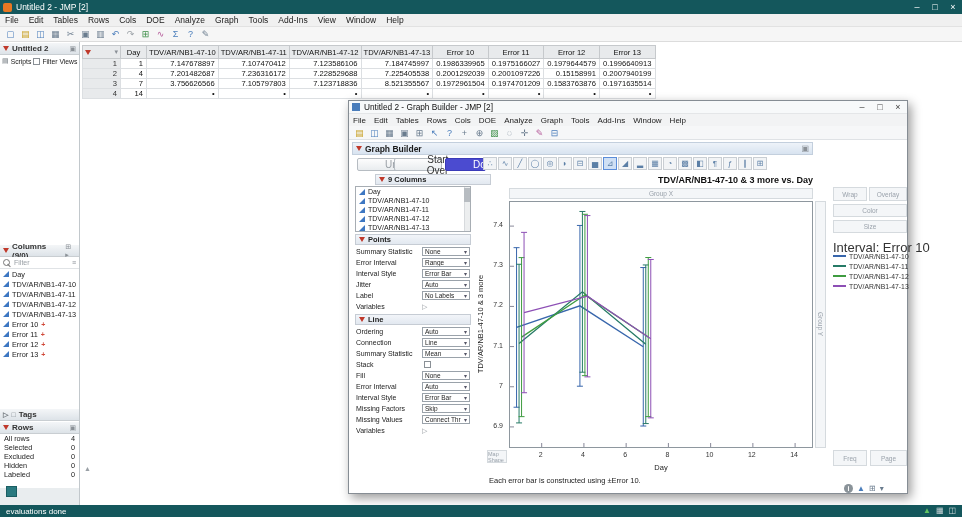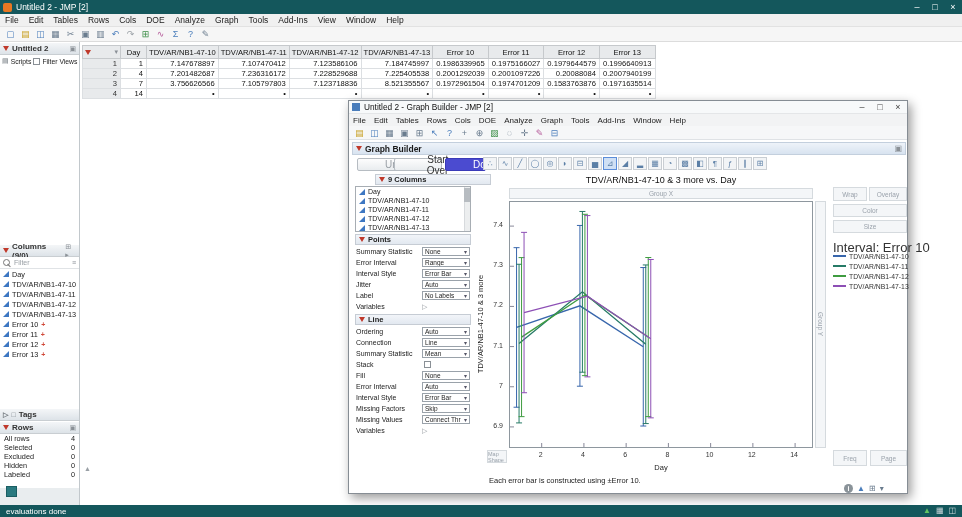--- a/index.html
+++ b/index.html
@@ -49,21 +49,21 @@
   #scrollhint{position:absolute;left:4px;top:423px;color:#9aa0a6;font-size:7px;}
 
   
   #gbwin{position:absolute;left:348px;top:100px;width:560px;height:394px;background:#fff;border:1px solid #868d94;box-shadow:3px 4px 10px rgba(0,0,0,.4);}
   #gbtitle{position:absolute;left:0;top:0;right:0;height:13px;background:#f7f9fa;border-bottom:1px solid #e4e6e8;display:flex;align-items:center;font-size:8.3px;color:#111;}
   .gbicon{width:8px;height:8px;background:#4a7dbb;margin:0 4px 0 3px;flex:none;}
   #gbtitle .wctrl{color:#444;line-height:13px;}
   #gbmenu{position:absolute;left:0;top:13px;right:0;height:12px;background:#f2f3f4;display:flex;align-items:center;font-size:8px;color:#222;}
   #gbmenu .menu-item{padding:0 4px;}
   #gbtb{position:absolute;left:0;top:25px;right:0;height:14px;background:#f6f7f8;border-bottom:1px solid #dfe2e5;display:flex;align-items:center;gap:2px;padding-left:4px;}
-  #gbband{position:absolute;left:3px;top:41px;width:554px;height:13px;background:linear-gradient(#eef3f9,#d8e3f0);border:1px solid #c3cfdd;display:flex;align-items:center;gap:3px;padding:0 3px;font-size:8.5px;font-weight:bold;color:#1a1a1a;}
+  #gbband{position:absolute;left:3px;top:41px;width:461px;height:13px;background:linear-gradient(#eef3f9,#d8e3f0);border:1px solid #c3cfdd;display:flex;align-items:center;gap:3px;padding:0 3px;font-size:8.5px;font-weight:bold;color:#1a1a1a;}
   .band-icon{margin-left:auto;color:#8a9096;font-size:8px;font-weight:normal;}
   .gbbtn{position:absolute;height:13px;border:1px solid #b6bcc2;background:linear-gradient(#fdfdfd,#e9ecef);font-size:10px;display:flex;align-items:center;justify-content:center;border-radius:2px;color:#333;padding-left:39px;}
   #btn-undo{left:8px;top:57px;width:34px;color:#9aa0a6;}
   #btn-startover{left:45px;top:57px;width:48px;text-align:right;}
   #btn-done{left:96px;top:57px;width:34px;background:#4b4bd0;border-color:#3a3ab8;color:#fff;}
   #palette{position:absolute;left:134px;top:56px;display:flex;gap:1px;}
   .pal-icon{width:14px;height:13px;border:1px solid #c9ced3;background:#f2f4f6;font-size:8px;line-height:12px;text-align:center;color:#5b7fa6;overflow:hidden;}
   .pal-icon.sel{background:#cfe0f5;border-color:#5b8dd9;}
 
   .sec-hdr{position:absolute;width:116px;height:11px;border:1px solid #c6ccd4;background:linear-gradient(#f2f5f9,#e2e8f0);display:flex;align-items:center;gap:3px;font-size:7.5px;font-weight:bold;color:#222;padding:0 3px;}
@@ -76,21 +76,21 @@
   #ptsrows{position:absolute;left:6px;top:145px;width:116px;}
   #linehdr{left:6px;top:213px;}
   #linerows{position:absolute;left:6px;top:225px;width:116px;}
   .prop-row{display:flex;align-items:center;justify-content:space-between;height:11px;padding:0 1px;}
   .prop-label{font-size:7px;color:#222;white-space:nowrap;}
   .prop-select{width:48px;height:9px;border:1px solid #9aa2aa;background:#fff;display:flex;align-items:center;justify-content:space-between;font-size:6.5px;color:#222;padding:0 2px;overflow:hidden;white-space:nowrap;flex:none;}
   .sel-caret{color:#556;font-size:6px;}
   .prop-check{width:7px;height:7px;border:1px solid #8a9096;background:#fff;flex:none;margin-right:39px;}
   .prop-disc{width:48px;font-size:7px;color:#8a9096;flex:none;}
 
-  #gtitle{position:absolute;left:160px;top:74px;width:304px;text-align:center;font-weight:normal;font-size:9px;color:#111;}
+  #gtitle{position:absolute;left:160px;top:74px;width:304px;text-align:right;font-weight:bold;font-size:9px;color:#111;}
   .zone{position:absolute;background:#f4f6f8;border:1px solid #d5dade;color:#9aa2ab;font-size:6.5px;display:flex;align-items:center;justify-content:center;overflow:hidden;}
   #zone-groupx{left:160px;top:87px;width:304px;height:11px;}
   #zone-groupy{left:466px;top:100px;width:11px;height:247px;writing-mode:vertical-rl;}
   #zone-wrap{left:484px;top:86px;width:34px;height:14px;}
   #zone-overlay{left:520px;top:86px;width:38px;height:14px;}
   #zone-color{left:484px;top:103px;width:74px;height:13px;}
   #zone-size{left:484px;top:119px;width:74px;height:13px;}
   #zone-freq{left:484px;top:349px;width:34px;height:16px;}
   #zone-page{left:521px;top:349px;width:37px;height:16px;}
   #zone-mapshape{left:138px;top:349px;width:20px;height:13px;font-size:5.5px;}
@@ -302,21 +302,21 @@
           </tr>
           <tr>
             <td class="rownum">2</td>
             <td>4</td>
             <td>7.201482687</td>
             <td>7.236316172</td>
             <td>7.228529688</td>
             <td>7.225405538</td>
             <td>0.2001292039</td>
             <td>0.2001097226</td>
-            <td>0.20088084</td>
+            <td>0.15158991</td>
             <td>0.2007940199</td>
           </tr>
           <tr>
             <td class="rownum">3</td>
             <td>7</td>
             <td>3.756626566</td>
             <td>7.105797803</td>
             <td>7.123718836</td>
             <td>8.521355567</td>
             <td>0.1972961504</td>

